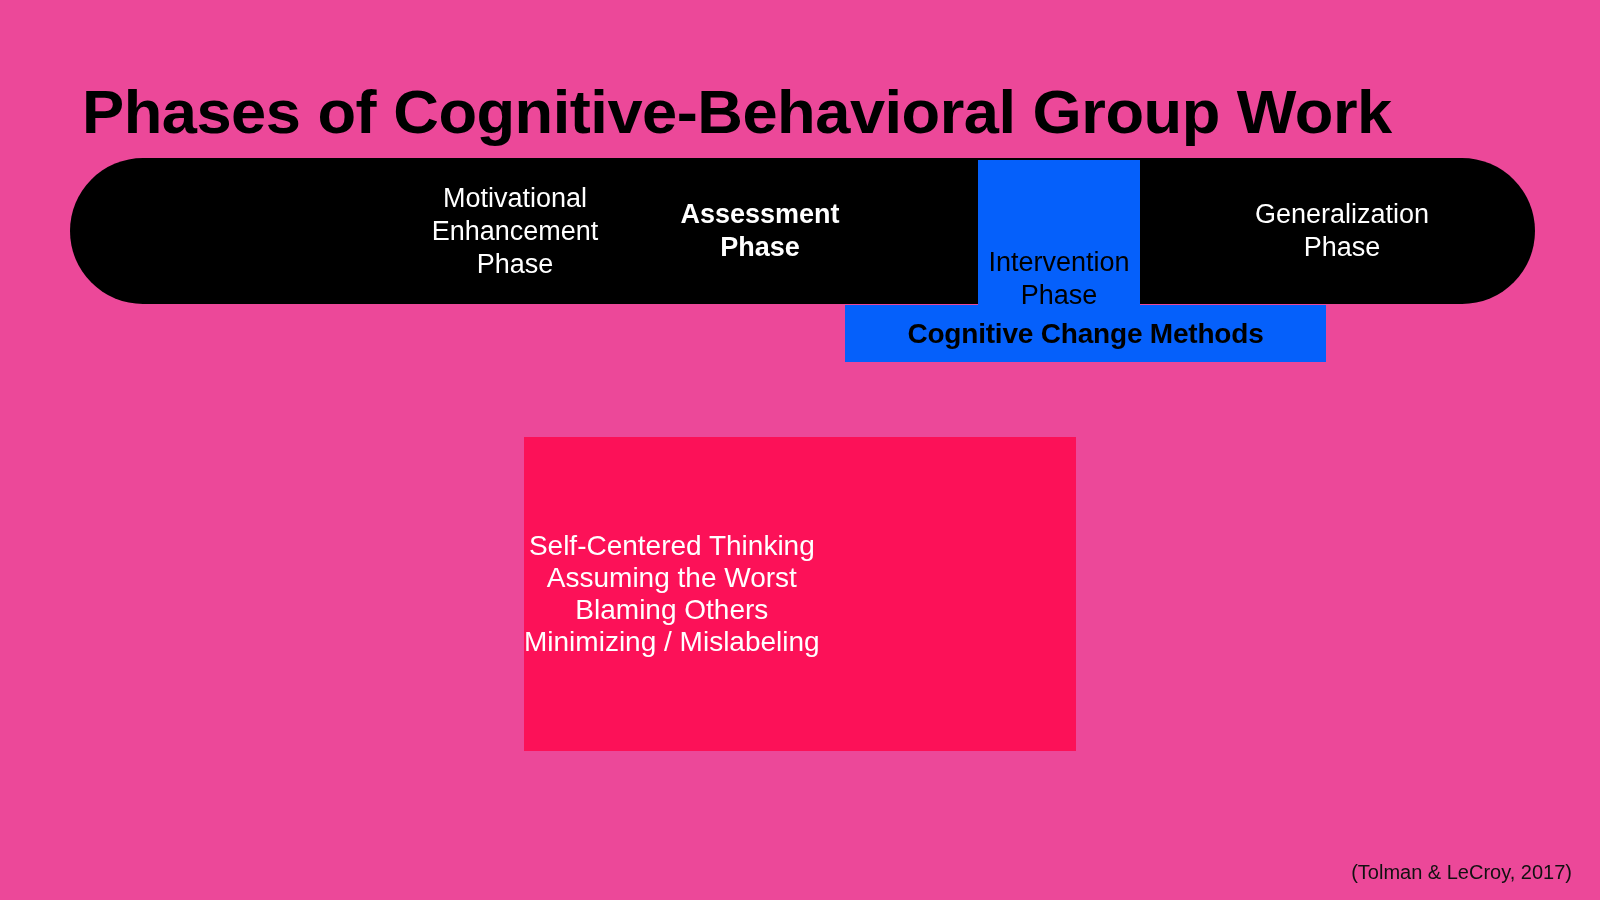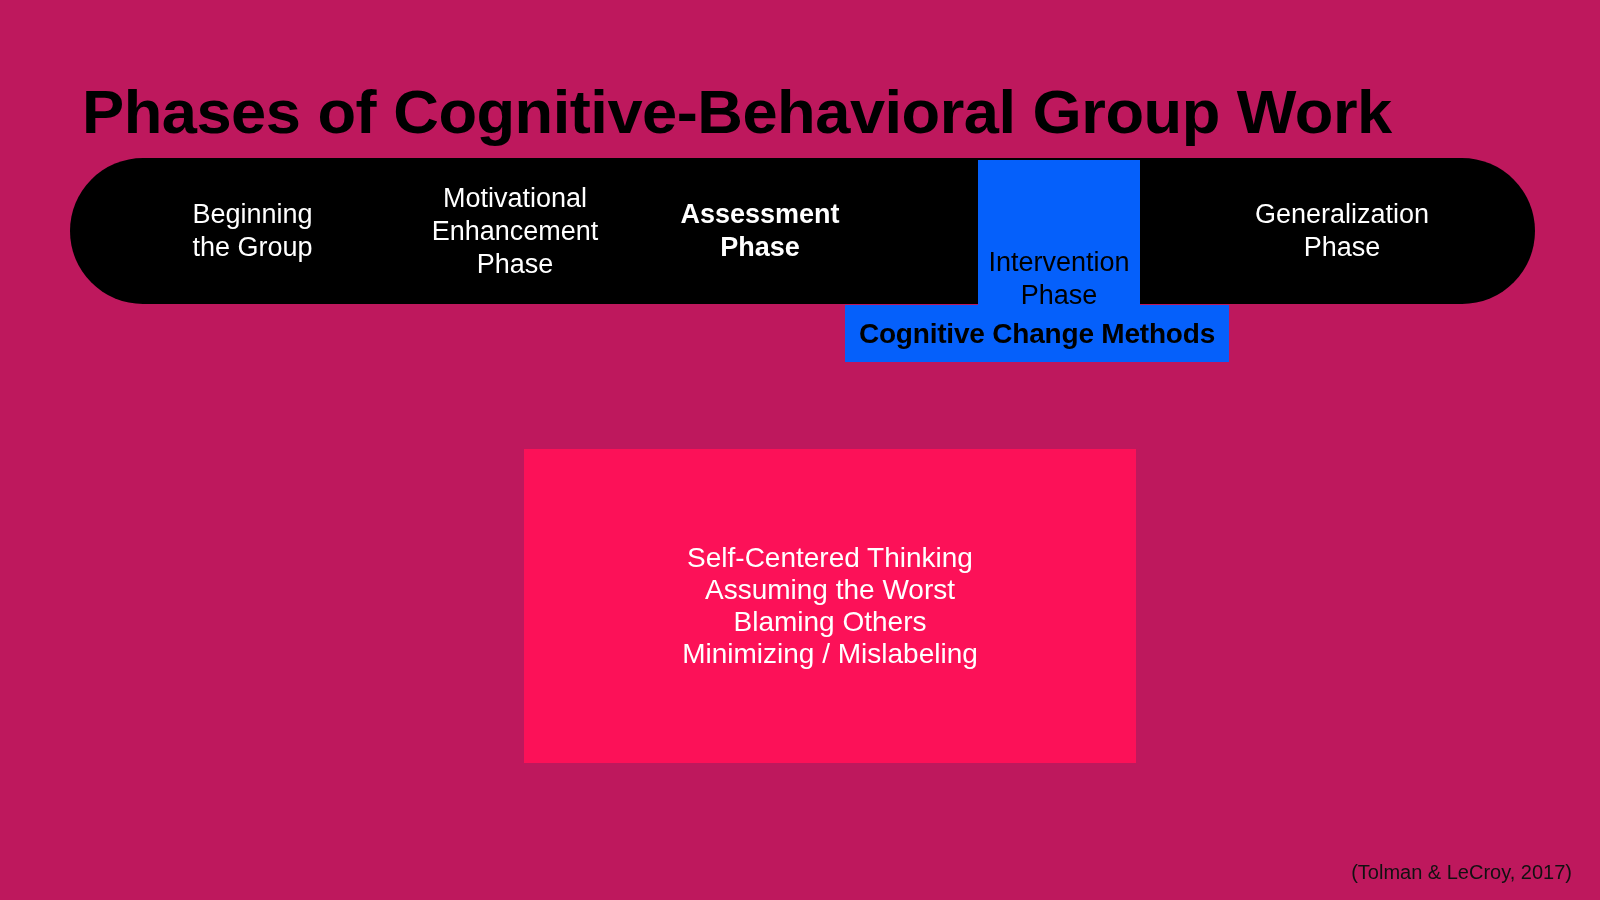--- a/index.html
+++ b/index.html
@@ -12,21 +12,21 @@
     height: 900px;
     overflow: hidden;
     background: #F89647;
     font-family: "Liberation Sans", "DejaVu Sans", sans-serif;
     -webkit-font-smoothing: antialiased;
   }
   #slide {
     position: relative;
     width: 1600px;
     height: 900px;
-    background: #be185d;
+    background: #ec4899;
   }
 
   
   #title {
     position: absolute;
     left: 82px;
     top: 76px;
     width: 1440px;
     height: 72px;
     color: #000000;
@@ -83,21 +83,21 @@
   #phase-1 { left: 395px;  width: 240px; }
   #phase-2 { left: 625px;  width: 270px; font-weight: bold; }
   #phase-3 { left: 978px;  width: 162px; }
   #phase-4 { left: 1187px; width: 310px; }
 
   
   #ccm-box {
     position: absolute;
     left: 845px;
     top: 305px;
-    width: 384px;
+    width: 481px;
     height: 57px;
     background: #0560FB;
     display: flex;
     align-items: center;
     justify-content: center;
     z-index: 1;
   }
   #ccm-label {
     color: #000000;
     font-family: "Liberation Sans Narrow", "Liberation Sans", "DejaVu Sans Condensed", sans-serif;
@@ -105,27 +105,27 @@
     font-size: 28px;
     line-height: 32px;
     letter-spacing: -0.2px;
     white-space: nowrap;
   }
 
   
   #distortions-box {
     position: absolute;
     left: 524px;
-    top: 449px;
-    width: 612px;
+    top: 437px;
+    width: 552px;
     height: 314px;
     background: #FC1158;
     display: flex;
     align-items: center;
-    justify-content: center;
+    justify-content: flex-start;
   }
   #distortions-list {
     color: #FFFFFF;
     font-size: 28px;
     line-height: 32px;
     text-align: center;
     white-space: pre-line;
   }
 
   
@@ -143,22 +143,20 @@
 <body>
 
 <div id="slide">
 
   <div id="title">Phases of Cognitive-Behavioral Group Work</div>
 
   <div id="phase-bar"></div>
 
   <div id="intervention-band"></div>
 
-  <div class="phase-cell" id="phase-0">Beginning
-the Group</div>
 
   <div class="phase-cell" id="phase-1">Motivational
 Enhancement
 Phase</div>
 
   <div class="phase-cell" id="phase-2">Assessment
 Phase</div>
 
   <div class="phase-cell on-blue" id="phase-3">Intervention
 Phase</div>

